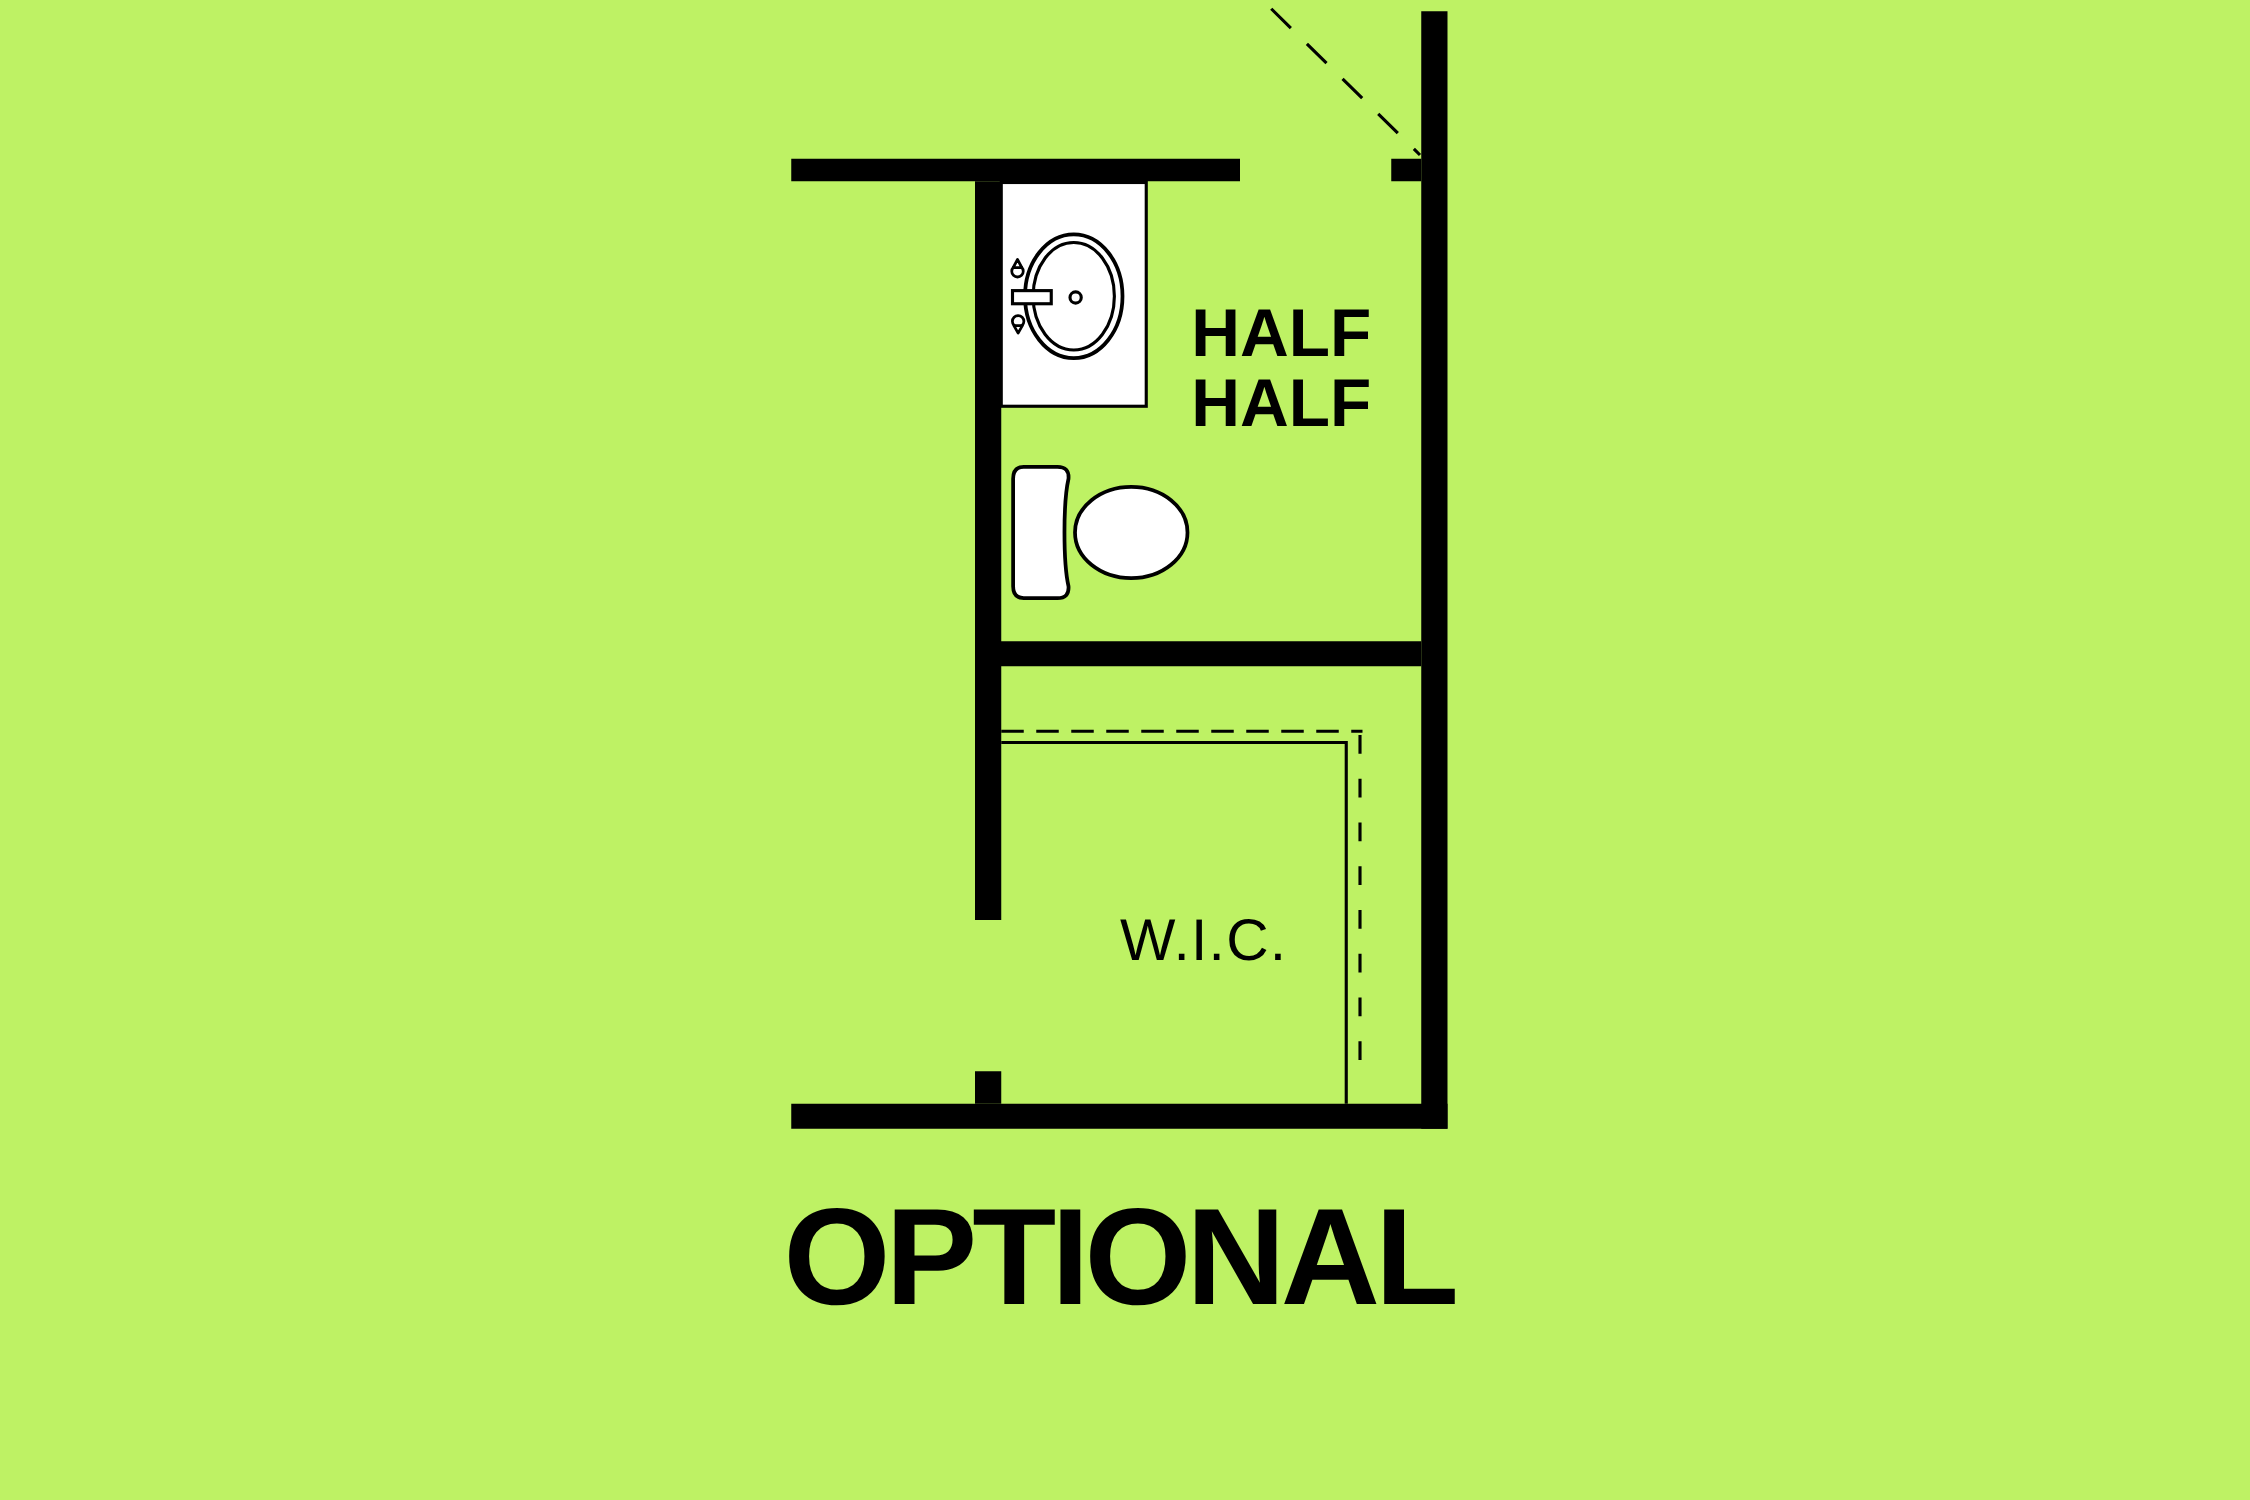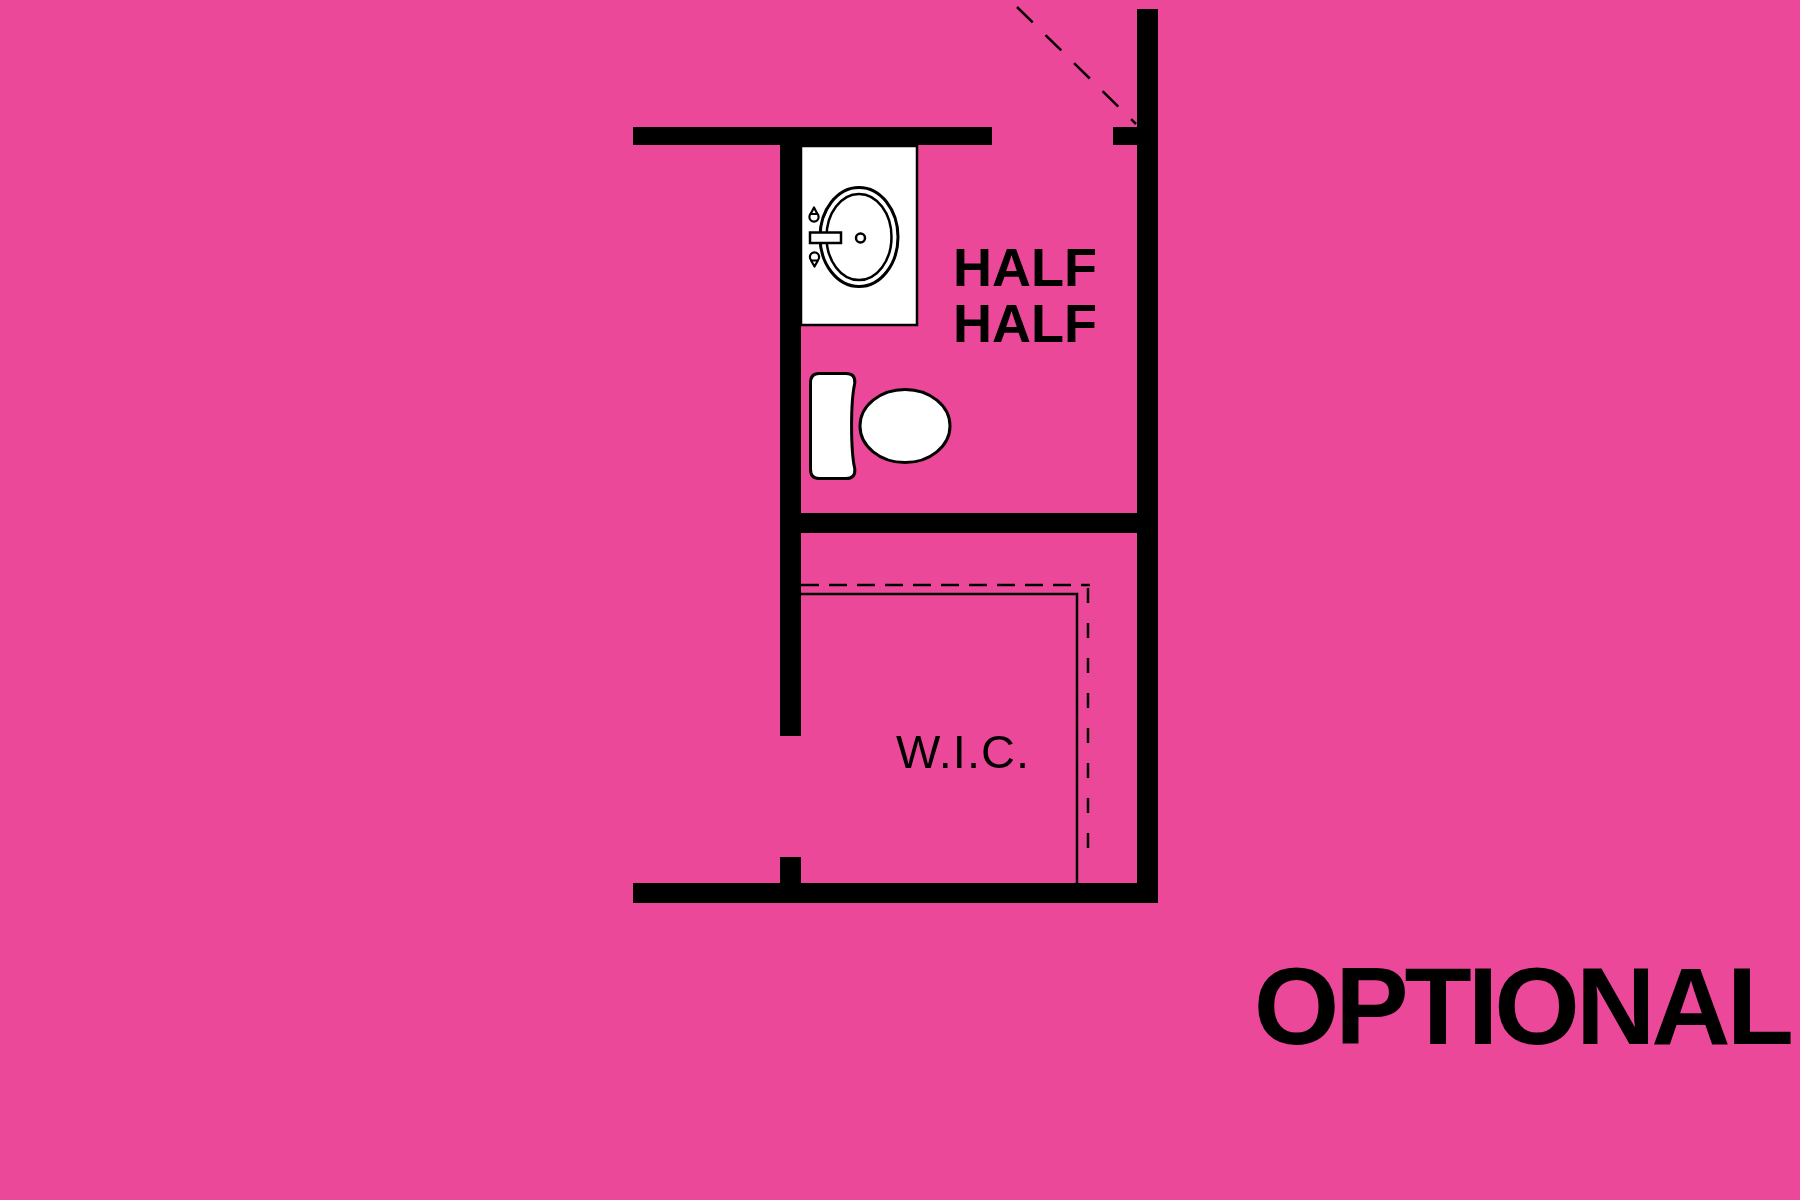--- a/index.html
+++ b/index.html
@@ -1,37 +1,37 @@
 <!DOCTYPE html>
 <html><head>
 <meta charset="utf-8">
 <style>
   html,body{margin:0;padding:0;}
   .canvas{
     position:relative;
     width:1800px;
     height:1200px;
-    background:#ec4899;
+    background:#bef264;
     overflow:hidden;
     font-family:"Liberation Sans", sans-serif;
     color:#000000;
   }
   .plan-svg{position:absolute;left:0;top:0;}
   .label{position:absolute;white-space:nowrap;}
   .room-label{
     left:953px;top:239px;
     font-size:54px;font-weight:bold;line-height:56px;letter-spacing:0;
   }
   .room-label span{display:block;}
   .wic-label{
     left:896px;top:732px;
     font-size:47px;font-weight:400;line-height:40px;letter-spacing:1px;
   }
   .plan-title{
-    left:0;top:953px;width:1790px;text-align:right;
+    left:0;top:953px;width:1790px;text-align:center;
     font-size:110px;font-weight:bold;line-height:105px;letter-spacing:-4px;
   }
   .plan-title span{display:block;}
 </style>
 </head>
 <body>
 
 <div class="canvas">
 
   <svg class="plan-svg" width="1800" height="1200" viewBox="0 0 1800 1200">

